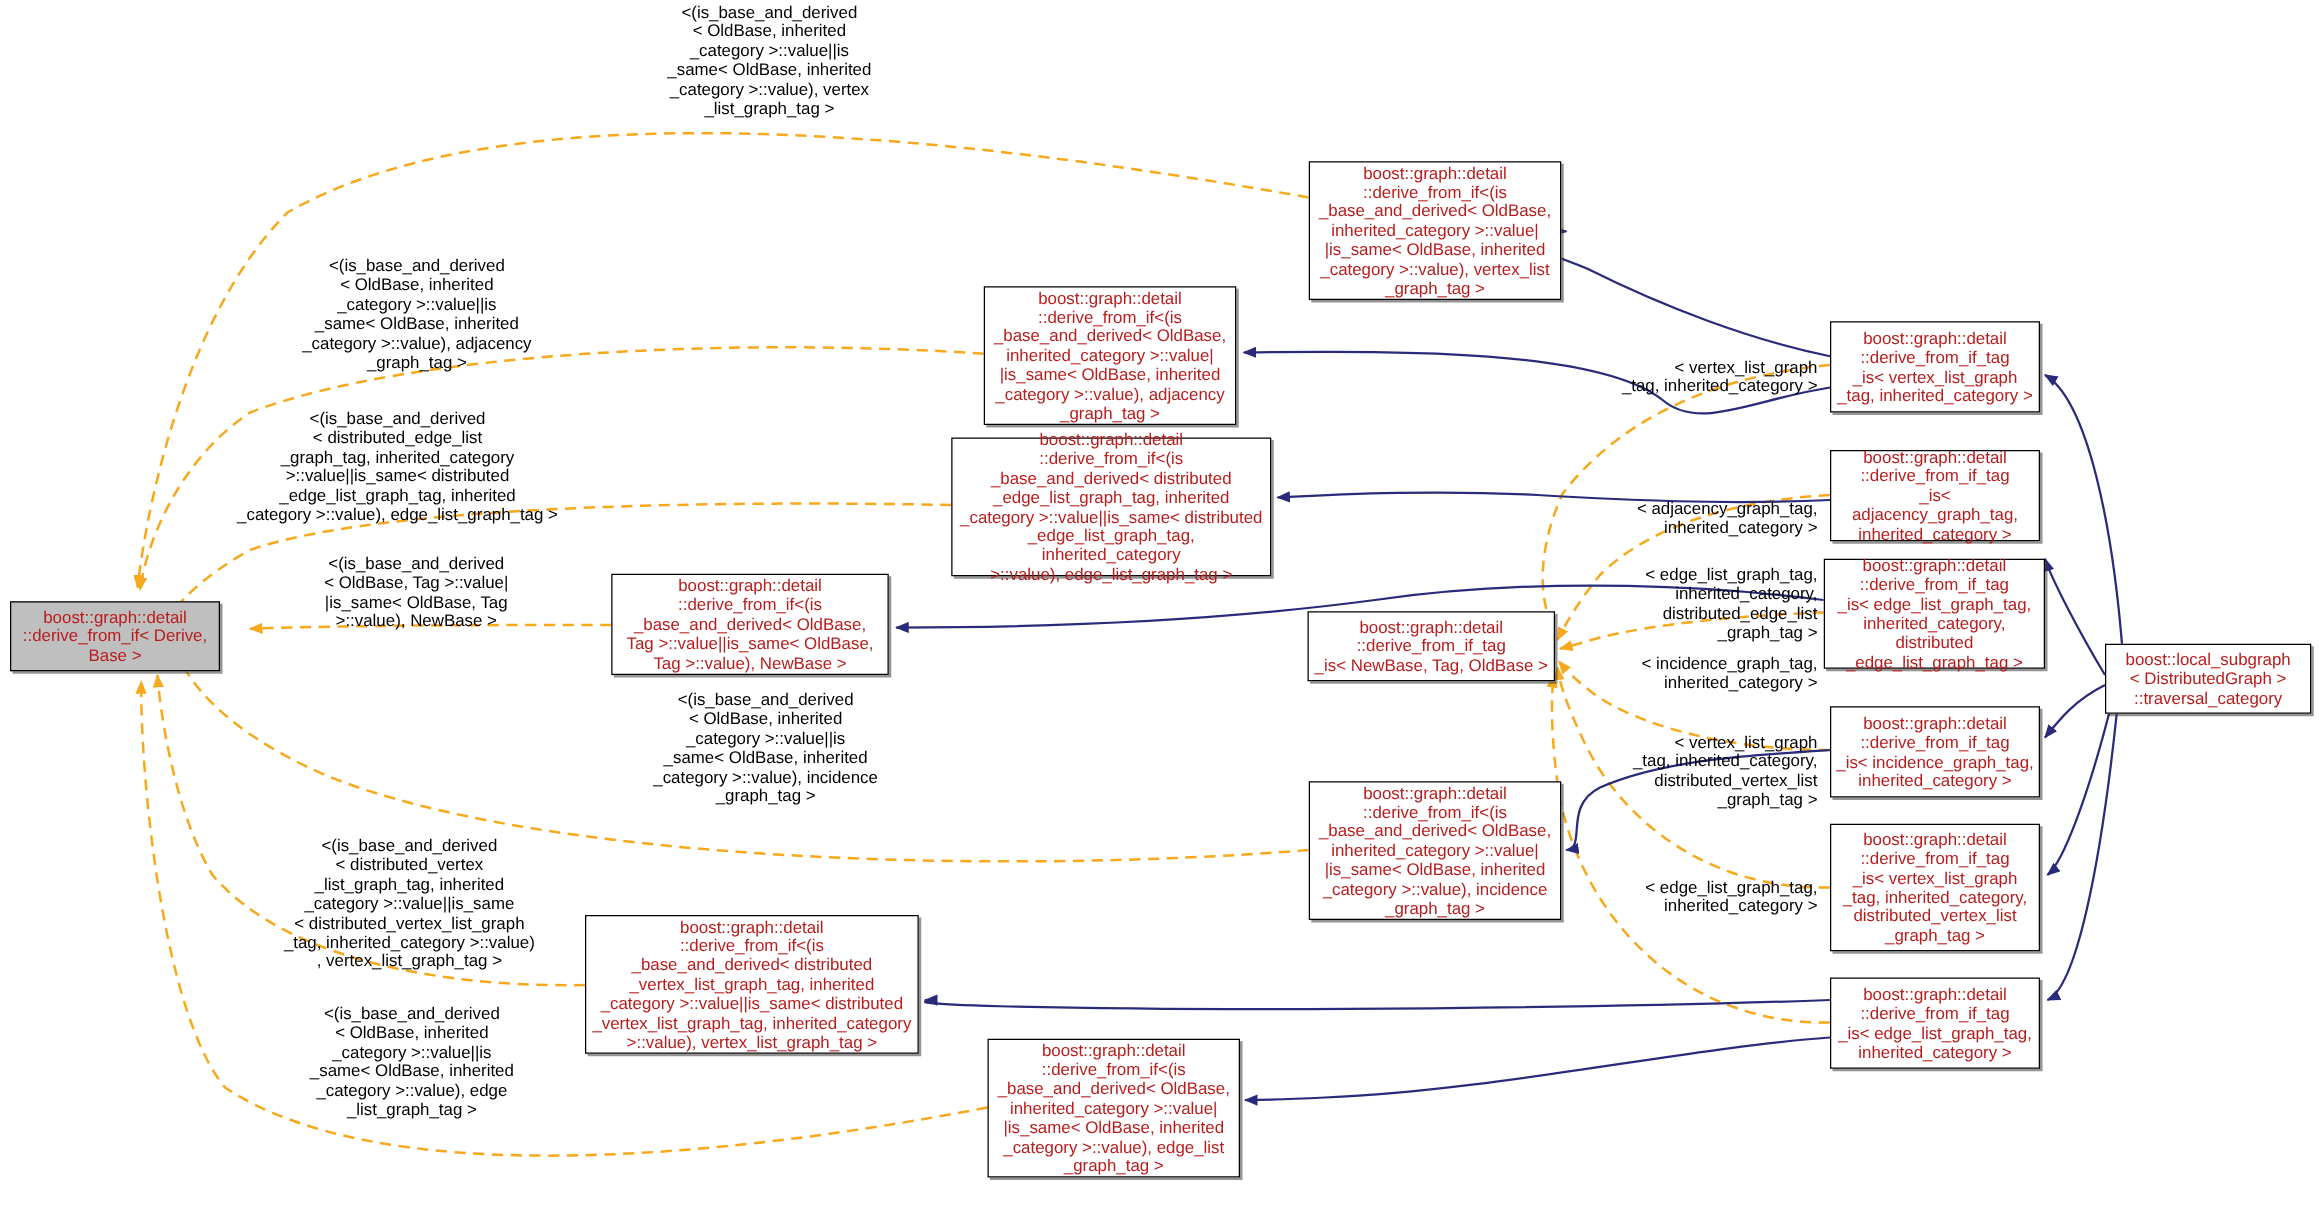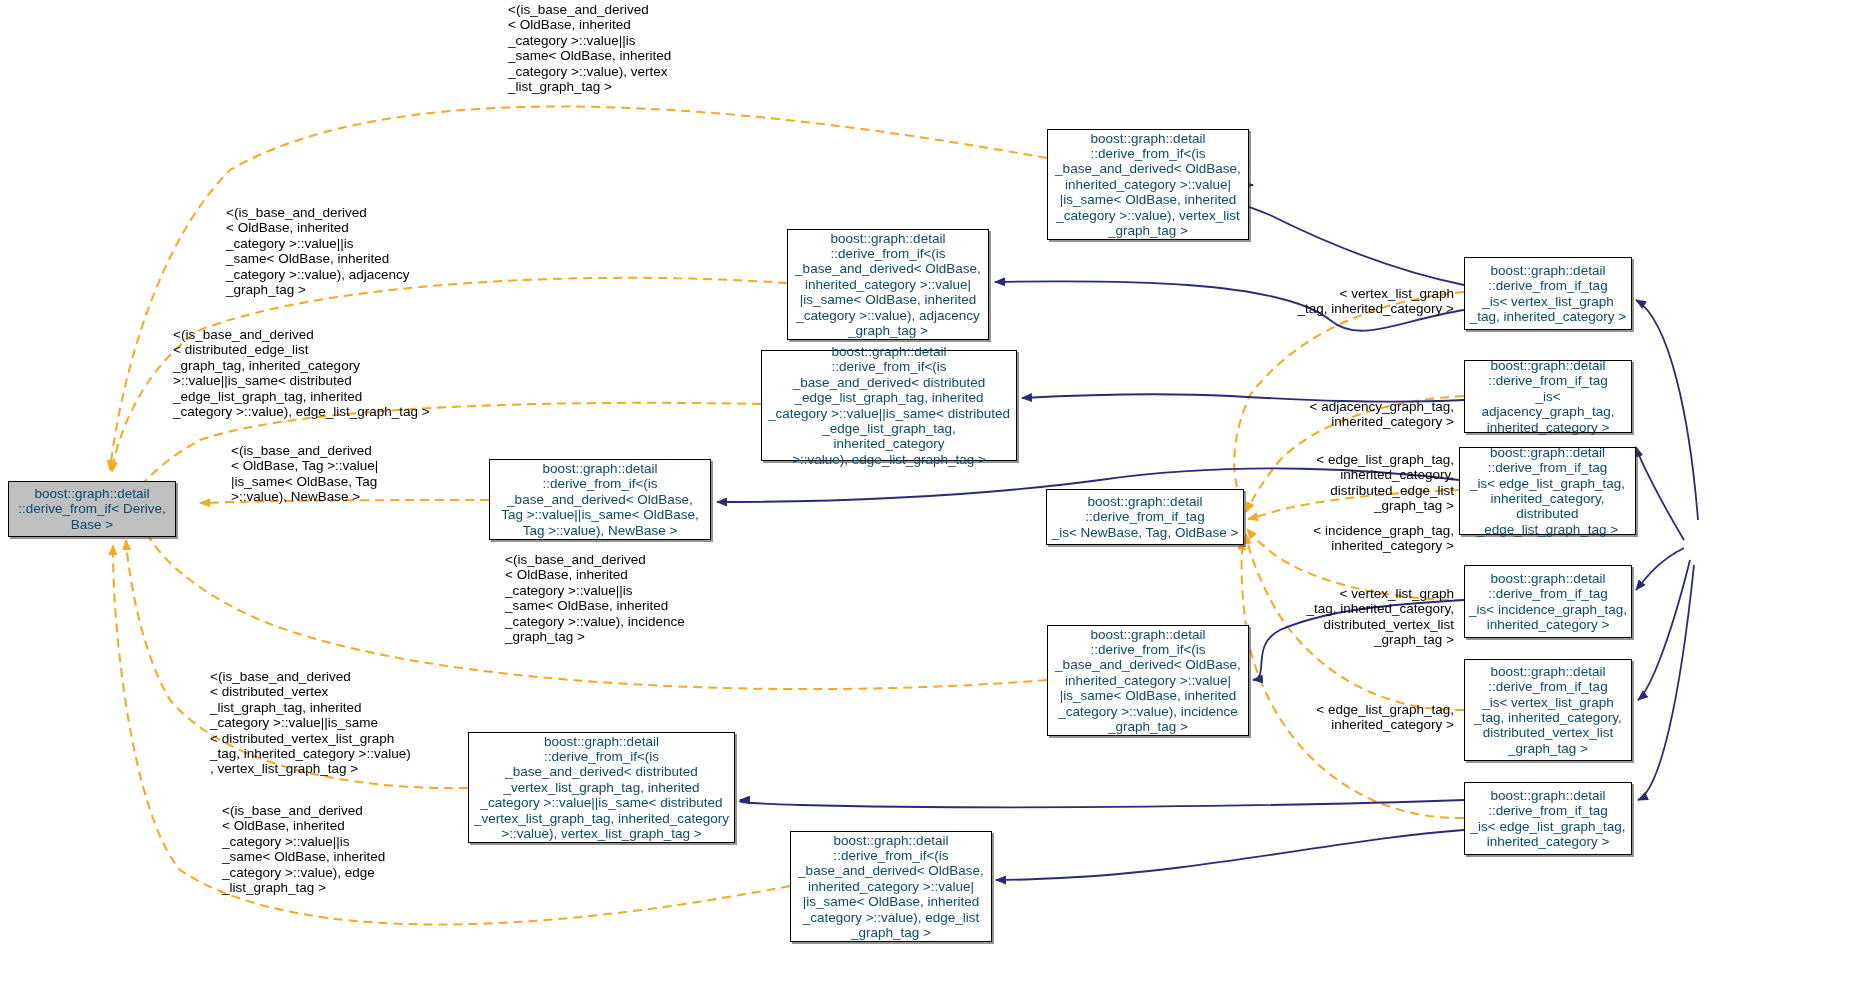--- a/index.html
+++ b/index.html
@@ -12,40 +12,40 @@
 
   .node{
     position:absolute;
     box-sizing:border-box;
     border:1px solid #000000;
     background:#ffffff;
     box-shadow:2px 2px 0 rgba(60,60,60,.55);
     text-align:center;
     font-size:13.5px;
     line-height:15.4px;
-    color:#0c4a6e;
+    color:#b91c1c;
     white-space:pre-line;
     display:flex;
     align-items:center;
     justify-content:center;
     padding:2px 4px;
   }
   .node.root{
     background:#bfbfbf;
     border:1px solid #000000;
   }
   .elabel{
     position:absolute;
     font-size:13.5px;
     line-height:15.4px;
     color:#000000;
     white-space:pre-line;
     text-align:right;
   }
-  .elabel.left{text-align:left;}
+  .elabel.left{text-align:center;}
 </style>
 </head>
 <body>
 
 <div id="canvas">
 
   <svg id="edges" viewBox="0 0 1855 982" xmlns="http://www.w3.org/2000/svg">
     <defs>
       <marker id="arrowBlue" markerWidth="11" markerHeight="9" refX="10" refY="4.5" orient="auto" markerUnits="userSpaceOnUse">
         <path d="M0,0 L11,4.5 L0,9 Z" fill="#2a2a7a"></path>
@@ -196,20 +196,23 @@
 _is&lt; vertex_list_graph
 _tag, inherited_category,
 distributed_vertex_list
 _graph_tag &gt;</div>
 
   <div class="node" style="left:1464px;top:782px;width:168px;height:73px;">boost::graph::detail
 ::derive_from_if_tag
 _is&lt; edge_list_graph_tag,
 inherited_category &gt;</div>
 
+  <div class="node" style="left:1684px;top:515px;width:165px;height:56px;">boost::local_subgraph
+&lt; DistributedGraph &gt;
+::traversal_category</div>
 
   <div class="elabel left" style="left:508px;top:2px;width:215px;">&lt;(is_base_and_derived
 &lt; OldBase, inherited
 _category &gt;::value||is
 _same&lt; OldBase, inherited
 _category &gt;::value), vertex
 _list_graph_tag &gt;</div>
 
   <div class="elabel left" style="left:226px;top:205px;width:215px;">&lt;(is_base_and_derived
 &lt; OldBase, inherited

